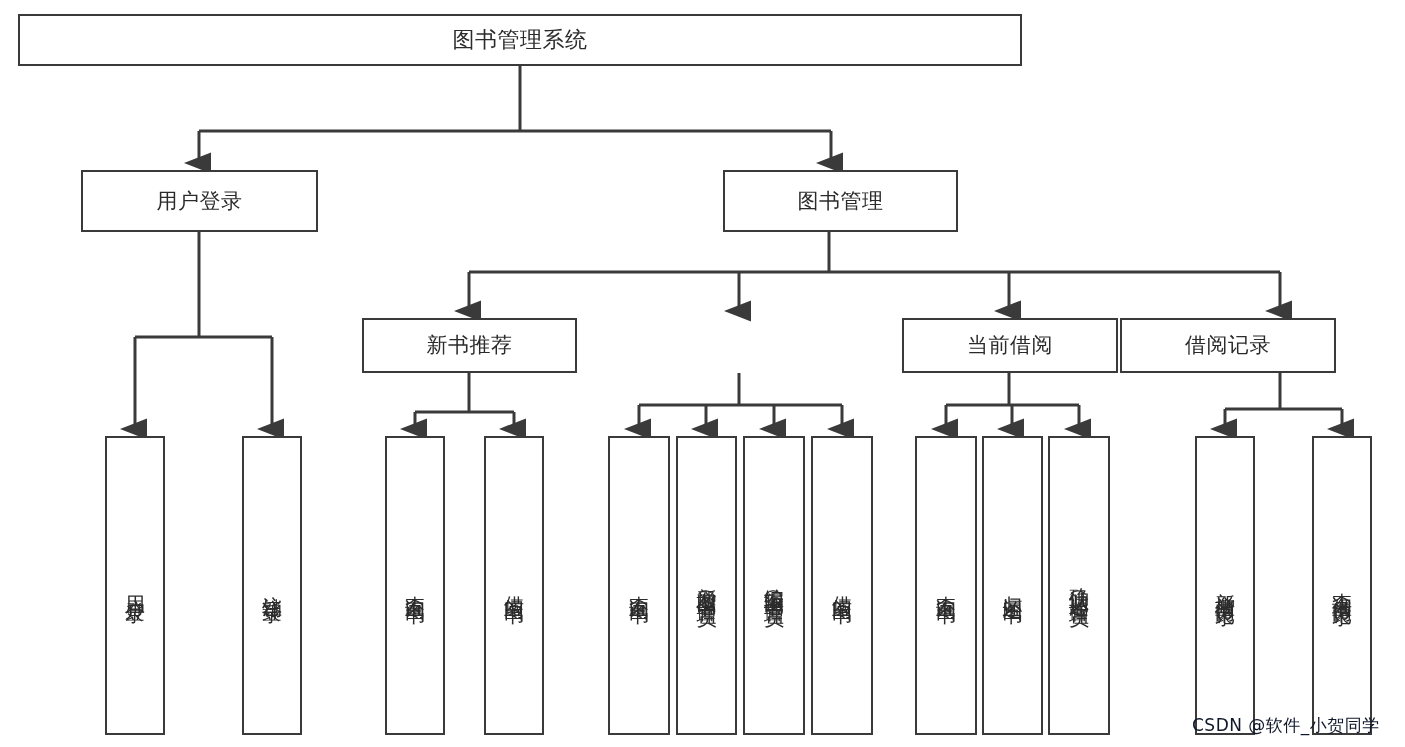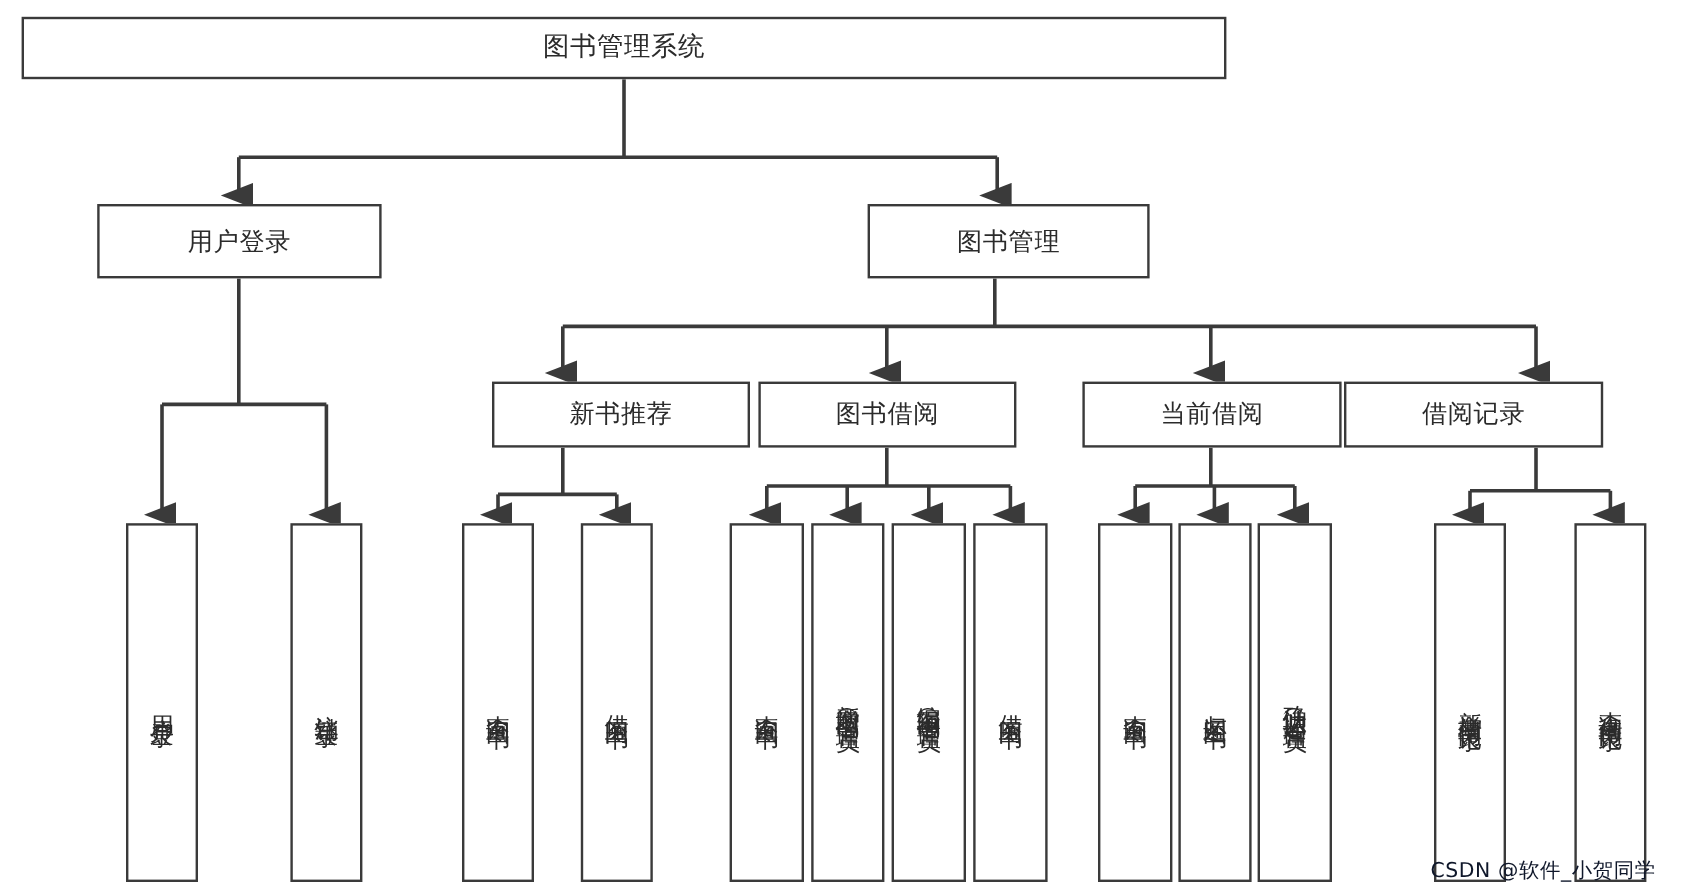--- a/index.html
+++ b/index.html
@@ -124,22 +124,21 @@
       <path d="M1225,409 L1225,428" marker-end="url(#arrow)"></path>
       <path d="M1342,409 L1342,428" marker-end="url(#arrow)"></path>
     </g>
   </svg>
 
   <div class="node h root" style="left:18px; top:14px; width:1004px; height:52px;">图书管理系统</div>
 
   <div class="node h" style="left:81px; top:170px; width:237px; height:62px;">用户登录</div>
   <div class="node h" style="left:712px; top:170px; width:235px; height:62px;margin-left:11px;">图书管理</div>
 
-  <div class="node h" style="left:362px; top:318px; width:215px; height:55px;margin-left:48px;">新书推荐</div>
-  <div class="node h" style="left:632px; top:318px; width:215px; height:55px;">图书借阅</div>
+  <div class="node h" style="left:362px; top:318px; width:215px; height:55px;">新书推荐</div>
   <div class="node h" style="left:902px; top:318px; width:216px; height:55px;font-family:Liberation Serif, serif;">当前借阅</div>
   <div class="node h" style="left:1120px; top:318px; width:216px; height:55px;">借阅记录</div>
 
   <div class="node v" style="left:105px; top:436px; width:60px; height:299px;">
     <span class="vtext">用户登录</span>
   </div>
   <div class="node v" style="left:242px; top:436px; width:60px; height:299px;">
     <span class="vtext">注销登录</span>
   </div>
   <div class="node v" style="left:385px; top:436px; width:60px; height:299px;">

